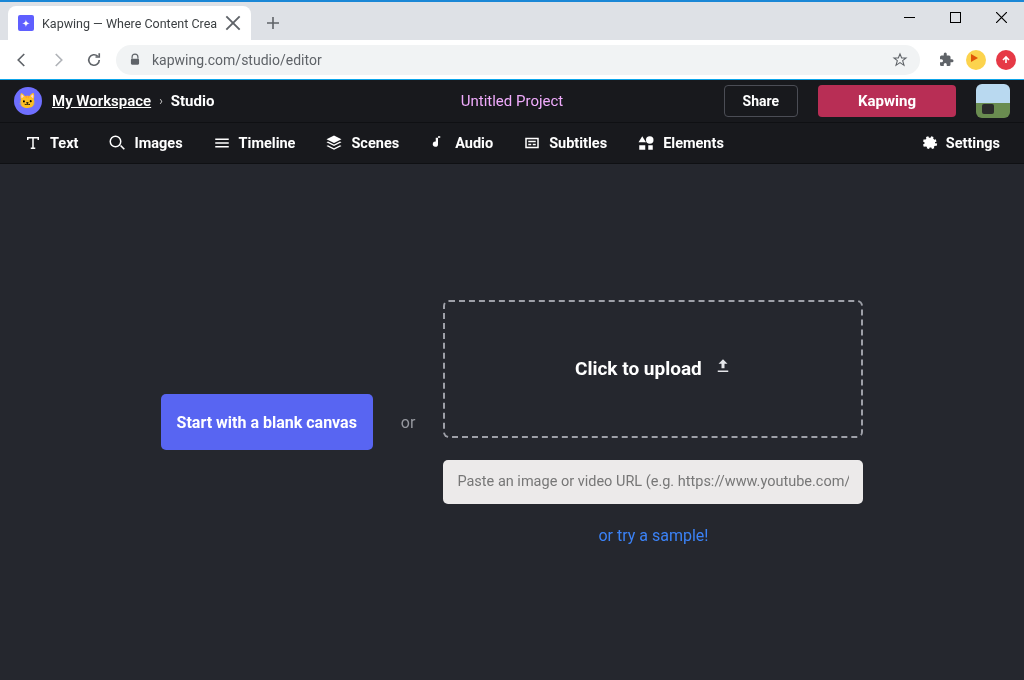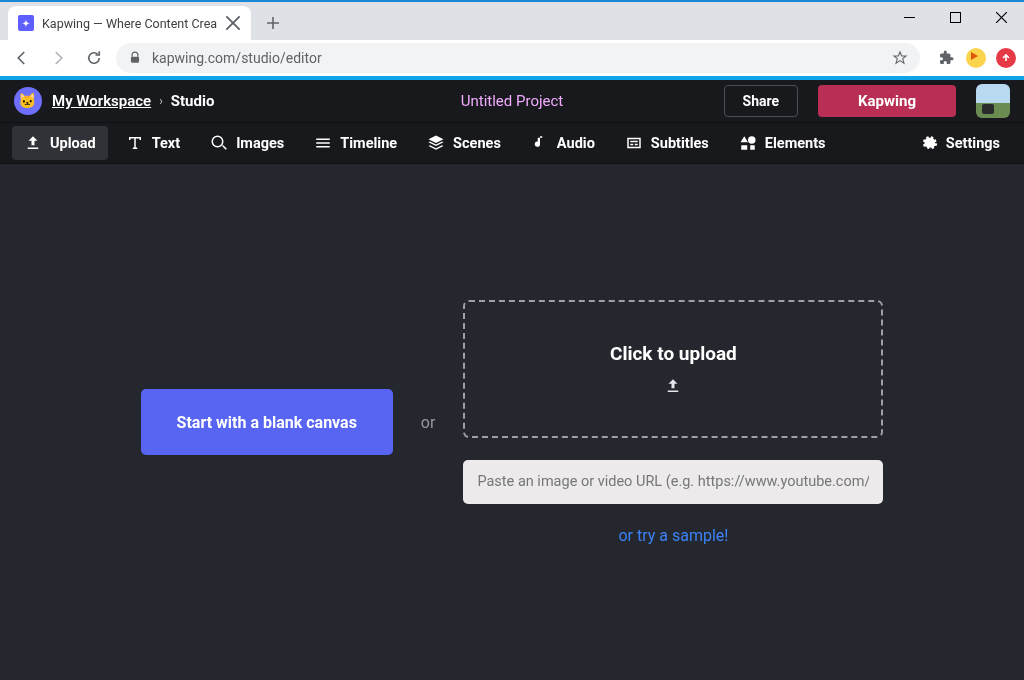--- a/index.html
+++ b/index.html
@@ -10,21 +10,21 @@
   .titlebar { height: 38px; background: #dee1e6; display: flex; align-items: flex-end; position: relative; }
   .win-controls { position: absolute; right: 0; top: 0; height: 30px; display: flex; align-items: center; }
   .win-btn { width: 46px; height: 30px; display: flex; align-items: center; justify-content: center; color: #000; font-size: 14px; }
   .win-btn svg { width: 11px; height: 11px; }
   .tabstrip { display: flex; align-items: flex-end; height: 38px; padding-left: 8px; }
   .tab { height: 34px; min-width: 230px; background: #fff; border-radius: 8px 8px 0 0; display: flex; align-items: center; padding: 0 10px; gap: 8px; color: #3c4043; font-size: 12.5px; position: relative; }
   .tab .favicon { width: 16px; height: 16px; background: #5f5fff; border-radius: 2px; display:flex; align-items:center; justify-content:center; color:#fff; font-size:10px; }
   .tab .tab-title { flex: 1; white-space: nowrap; overflow: hidden; text-overflow: ellipsis; }
   .tab .tab-close { width: 16px; height: 16px; display:flex; align-items:center; justify-content:center; color:#5f6368; }
   .newtab { width: 28px; height: 28px; margin-left: 8px; margin-bottom: 3px; display:flex; align-items:center; justify-content:center; color:#5f6368; border-radius:50%; }
-  .toolbar { height: 40px; background: #fff; border-bottom: 4px solid #0ea5e9; display: flex; align-items: center; padding: 0 8px; gap: 8px; }
+  .toolbar { height: 40px; background: #fff; border-bottom: 1px solid #0ea5e9; display: flex; align-items: center; padding: 0 8px; gap: 8px; }
   .nav-icon { width: 28px; height: 28px; display:flex; align-items:center; justify-content:center; color:#5f6368; border-radius:50%; }
   .nav-icon.disabled { color: #b0b3b8; }
   .addr { flex: 1; height: 30px; background: #f1f3f4; border-radius: 15px; display:flex; align-items:center; padding: 0 12px; gap: 10px; color:#202124; font-size: 14px; }
   .addr .lock { color:#5f6368; }
   .addr .url { flex:1; color:#5f6368; font-size: 14px; }
   .addr .star { color:#5f6368; }
   .ext-icons { display:flex; align-items:center; gap:10px; margin-left:8px; }
   .ext { width:20px; height:20px; display:flex; align-items:center; justify-content:center; }
   .ext.puzzle { color:#5f6368; }
   .ext.orange { background:#fcd34d; border-radius:50%; position:relative; }
@@ -48,25 +48,25 @@
 
   .app-tabs { height: 42px; background: #18191d; border-top: 1px solid #0f1013; border-bottom: 1px solid #0f1013; display:flex; align-items:center; color:#fff; padding: 0 12px; gap: 6px; }
   .tool { height: 34px; padding: 0 12px; display:flex; align-items:center; gap:8px; border-radius:4px; font-size:14.5px; font-weight:700; cursor:pointer; }
   .tool.active { background: #303238; }
   .tool .ticon { width:18px; height:18px; display:flex; align-items:center; justify-content:center; }
   .tool .ticon svg { width:18px; height:18px; fill:#fff; }
   .tabs-spacer { flex:1; }
 
   
   .canvas { flex:1; background: #25272e; display:flex; align-items:center; justify-content:center; gap: 28px; }
-  .blank-btn { background: #5865f2; color:#fff; font-weight:700; font-size:16px; height:66px; padding: 0 36px; border-radius:5px; display:flex; align-items:center; }
+  .blank-btn { background: #5865f2; color:#fff; font-weight:700; font-size:16px; height:56px; padding: 0 16px; border-radius:5px; display:flex; align-items:center; }
   .or-text { color:#96989f; font-size:16px; }
   .right-col { display:flex; flex-direction:column; align-items:center; gap: 22px; }
   .dropzone { width: 420px; height: 138px; border: 2px dashed #9ea0a8; border-radius: 6px; display:flex; flex-direction:column; align-items:center; justify-content:center; gap:10px; color:#fff; }
-  .dz-title { font-weight:700; font-size:19px; display:flex; align-items:center; gap:12px;flex-direction:column; }
+  .dz-title { font-weight:700; font-size:19px; display:flex; gap:12px; }
   .dz-title svg { width:18px; height:18px; fill:#e5e6ea; }
   .dz-sub { color:#e5e6ea; font-size:14.5px; }
   .url-input { width: 420px; height: 44px; background:#eceaea; border-radius:5px; border:none; padding: 0 14px; font-size:14.5px; color:#444; }
   .url-input::placeholder { color:#777; }
   .sample-link { color:#3b82f6; font-weight:400; font-size:16px; }
 
   svg { display:block; }
 </style>
 </head>
 <body>
@@ -168,28 +168,20 @@
       <div class="share-btn">
           <span>Share</span>
         </div>
       <div class="export-btn">
           <span>Kapwing</span>
         </div>
       <div class="avatar"></div>
     </div>
 
     <div class="app-tabs">
-      <div class="tool active">
-        <span class="ticon">
-            <svg viewBox="0 0 24 24">
-              <path d="M5 20h14v-2H5v2zM12 3l-6 6h4v6h4v-6h4l-6-6z"></path>
-            </svg>
-          </span>
-        <span>Upload</span>
-      </div>
       <div class="tool">
         <span class="ticon">
             <svg viewBox="0 0 24 24">
               <path d="M4 4h16v4h-2V6h-5v12h2v2H9v-2h2V6H6v2H4V4z"></path>
             </svg>
           </span>
         <span>Text</span>
       </div>
       <div class="tool">
         <span class="ticon">

